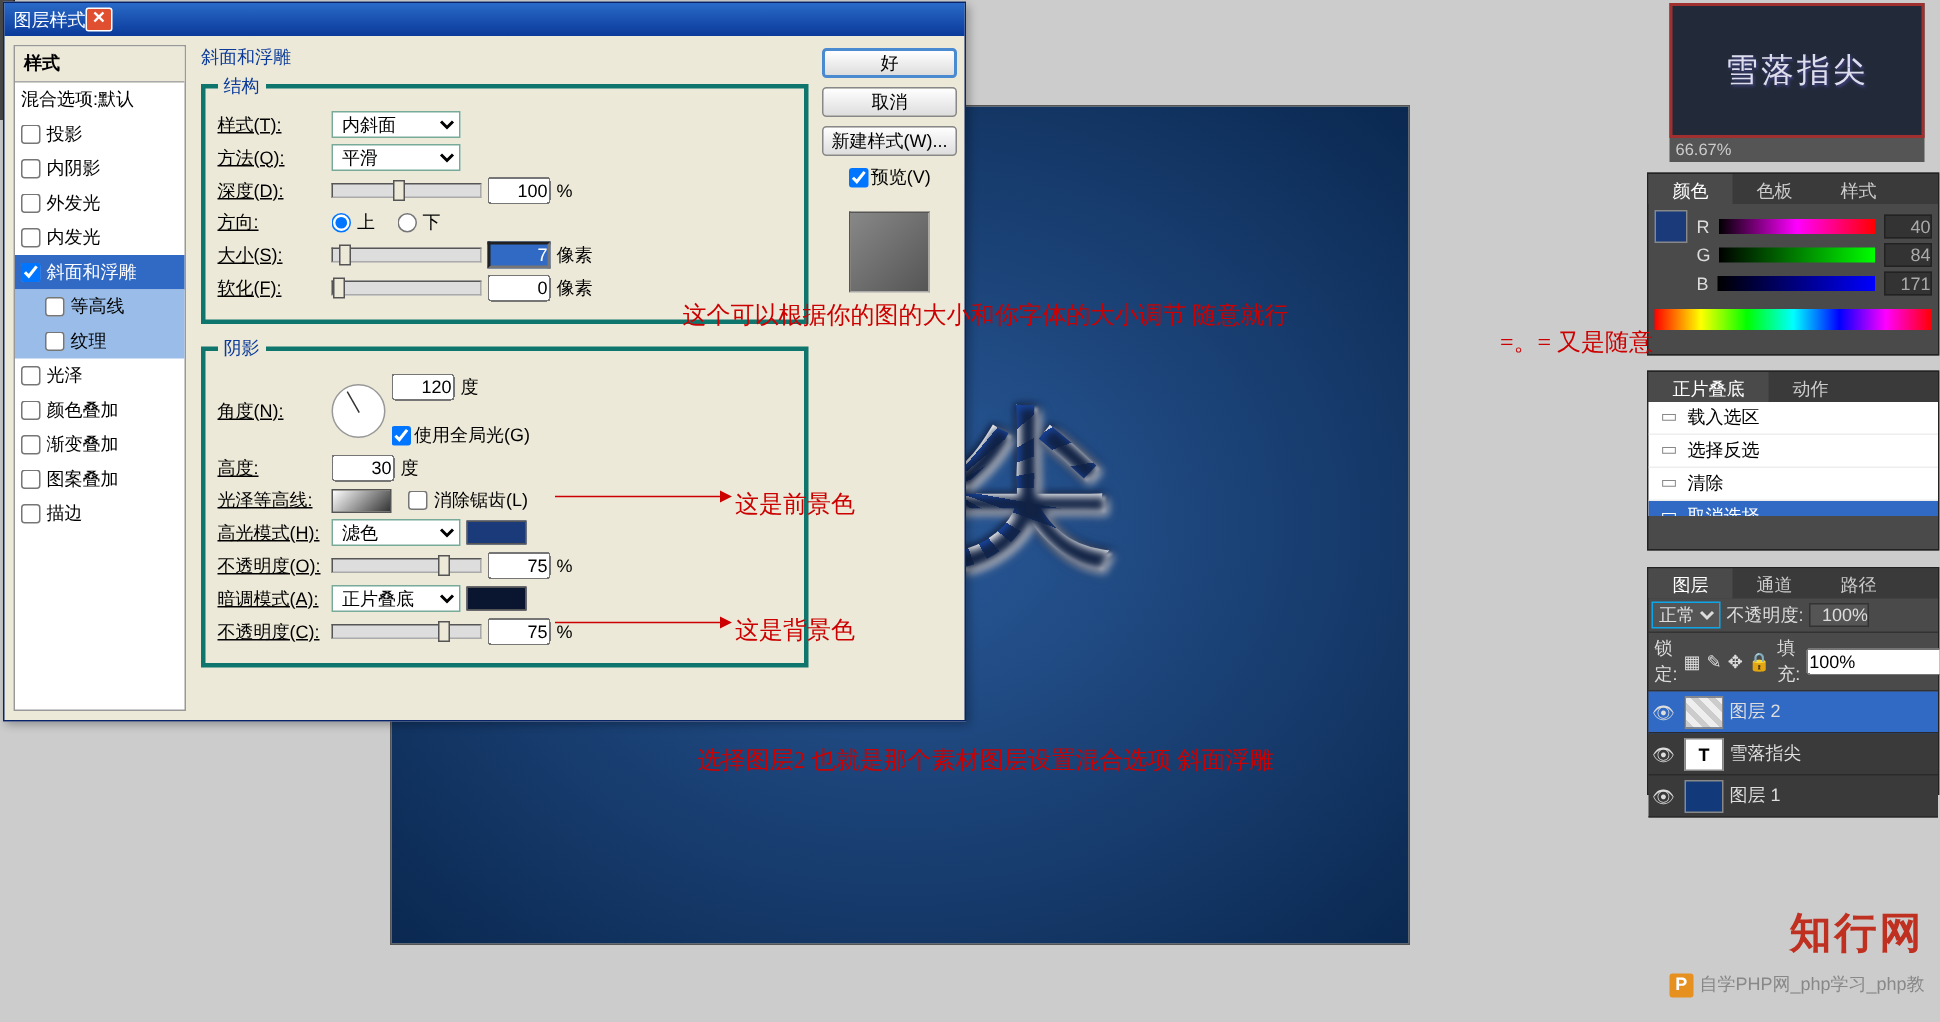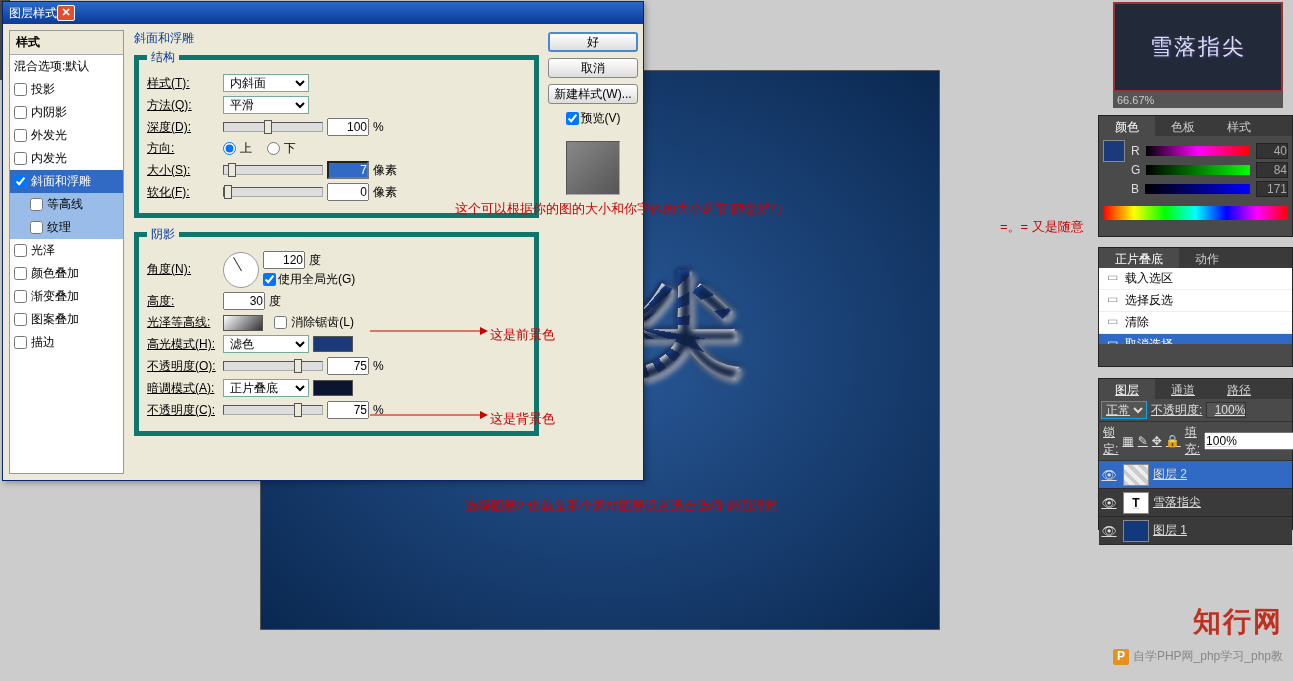--- a/index.html
+++ b/index.html
@@ -4,36 +4,36 @@
 <style>
 * { box-sizing: border-box; margin: 0; padding: 0; font-family: "SimSun", sans-serif; font-size: 12px; }
 body { background: #cccccc; width: 1293px; height: 681px; position: relative; overflow: hidden; }
 
 
 .canvas-area { position: absolute; left: 260px; top: 70px; width: 680px; height: 560px; background: radial-gradient(ellipse at center, #2a5a9a 0%, #0a2850 100%); border: 1px solid #555; }
 .canvas-text { position: absolute; top: 180px; left: 260px; font-size: 100px; color: #fff; font-weight: bold; text-shadow: 2px 2px 6px #124; }
 .glyph { display: inline-block; background: repeating-conic-gradient(#1a4aaa 0 10deg, #fff 10deg 20deg); -webkit-background-clip: text; background-clip: text; color: transparent; filter: drop-shadow(2px 2px 1px #fff) drop-shadow(-1px -1px 2px #124); font-size: 110px; font-family: "KaiTi", serif; }
 
 
-.anno { position: absolute; color: #cc0000; font-size: 13px; font-family: Liberation Sans, sans-serif; z-index: 50; pointer-events: none; }
+.anno { position: absolute; color: #cc0000; font-size: 16px; font-family: Liberation Serif, serif; z-index: 50; pointer-events: none; }
 
 
 .dialog { position: absolute; left: 2px; top: 1px; width: 642px; height: 480px; background: #ece9d8; border: 1px solid #0a246a; box-shadow: 2px 2px 6px rgba(0,0,0,.3); z-index: 40; }
 .dialog-title { background: linear-gradient(to bottom, #2a6ac8, #0a3a9a); color: #fff; height: 22px; line-height: 22px; padding: 0 6px; display: flex; justify-content: flex-start; align-items: center; }
 .dialog-close { width: 18px; height: 16px; background: #e05030; border: 1px solid #fff; color: #fff; text-align: center; line-height: 12px; font-weight: bold; border-radius: 2px; cursor: pointer; font-size: 11px; }
 .dialog-body { display: flex; height: calc(100% - 22px); }
 .style-list { width: 115px; border: 1px solid #999; margin: 6px; background: #fff; }
 .style-list-hdr { background: #ece9d8; padding: 3px 6px; border-bottom: 1px solid #aaa; font-weight: bold; }
 .style-item { padding: 3px 4px; display: flex; align-items: center; gap: 4px; cursor: pointer; }
 .style-item.sel { background: #316ac5; color: #fff; }
 .style-item.sub { padding-left: 20px; background: #99bde8; }
 .style-item input[type=checkbox] { margin: 0; }
 
 .main-pane { flex: 1; padding: 6px 4px; position: relative; }
-fieldset { border: 5px solid #0f766e; margin-bottom: 8px; padding: 4px 8px 8px; }
+fieldset { border: 3px solid #0f766e; margin-bottom: 8px; padding: 4px 8px 8px; }
 legend { color: #0a3a9a; padding: 0 4px; }
 .row { display: flex; align-items: center; margin: 4px 0; gap: 4px; }
 .row label { width: 72px; display: inline-block; text-decoration: underline; }
 .row select, .row input[type=text] { border: 1px solid #7a9; background: #fff; height: 18px; padding: 0 2px; }
 .row select { width: 86px; }
 .row input.num { width: 42px; text-align: right; }
 .slider { width: 100px; height: 10px; background: #ddd; border: 1px inset #aaa; position: relative; }
 .slider .thumb { position: absolute; top: -3px; width: 8px; height: 14px; background: #ece9d8; border: 1px solid #555; }
 .swatch { width: 40px; height: 16px; border: 1px solid #555; display: inline-block; }
 .angle-dial { width: 36px; height: 36px; border: 1px solid #999; border-radius: 50%; position: relative; background: #fff; }
@@ -46,21 +46,21 @@
 
 
 .right-col { position: absolute; right: 0; top: 0; width: 200px; height: 681px; background: transparent; }
 .pthumb { position: absolute; right: 10px; top: 2px; width: 170px; height: 90px; background: #222a3a; border: 2px solid #a03030; display: flex; align-items: center; justify-content: center; }
 .pthumb span { color: #dde; font-size: 22px; font-family: "KaiTi"; letter-spacing: 2px; text-shadow: 1px 1px 2px #448; }
 .zoom { position: absolute; right: 10px; top: 92px; color: #ccc; font-size: 11px; width: 170px; text-align: left; padding: 2px 4px; background: #555; }
 
 .panel { position: absolute; right: 0; width: 195px; background: #4a4a4a; border: 1px solid #222; color: #ddd; }
 .panel.p-color { top: 115px; height: 122px; }
 .panel.p-hist { top: 247px; height: 120px; }
-.panel.p-layer { top: 378px; height: 152px; text-decoration: underline; }
+.panel.p-layer { top: 378px; height: 152px; }
 .tabs { display: flex; background: #3a3a3a; height: 20px; }
 .tab { padding: 3px 16px; cursor: pointer; color: #ccc; }
 .tab.active { background: #4a4a4a; color: #fff; }
 .panel-body { padding: 4px; }
 .color-row { display: flex; align-items: center; gap: 6px; margin: 3px 0; }
 .color-row .track { flex: 1; height: 10px; }
 .color-row .track.r { background: linear-gradient(to right, #000, #f0f, #f00); }
 .color-row .track.g { background: linear-gradient(to right, #000, #0f0); }
 .color-row .track.b { background: linear-gradient(to right, #000, #00f); }
 .color-row input { width: 32px; background: #333; color: #aaa; border: 1px solid #222; text-align: right; }
@@ -223,21 +223,21 @@
         <div class="row">
           <label>角度(N):</label>
           <div class="angle-dial">
               <div class="tick" style="transform:rotate(-30deg)"></div>
             </div>
           <div>
             <div style="display:flex;align-items:center;gap:4px;">
                 <input class="num" value="120" style="">
                 <span>度</span>
               </div>
-            <div style="display:flex;align-items:center;gap:2px;margin-top:2px;">
+            <div style="display:flex;align-items:center;gap:2px;margin-top:15px;">
                 <input type="checkbox" checked="" style="">
                 <span>使用全局光(G)</span>
               </div>
           </div>
         </div>
         <div class="row">
             <label>高度:</label>
             <input class="num" value="30" style="">
             <span>度</span>
           </div>

